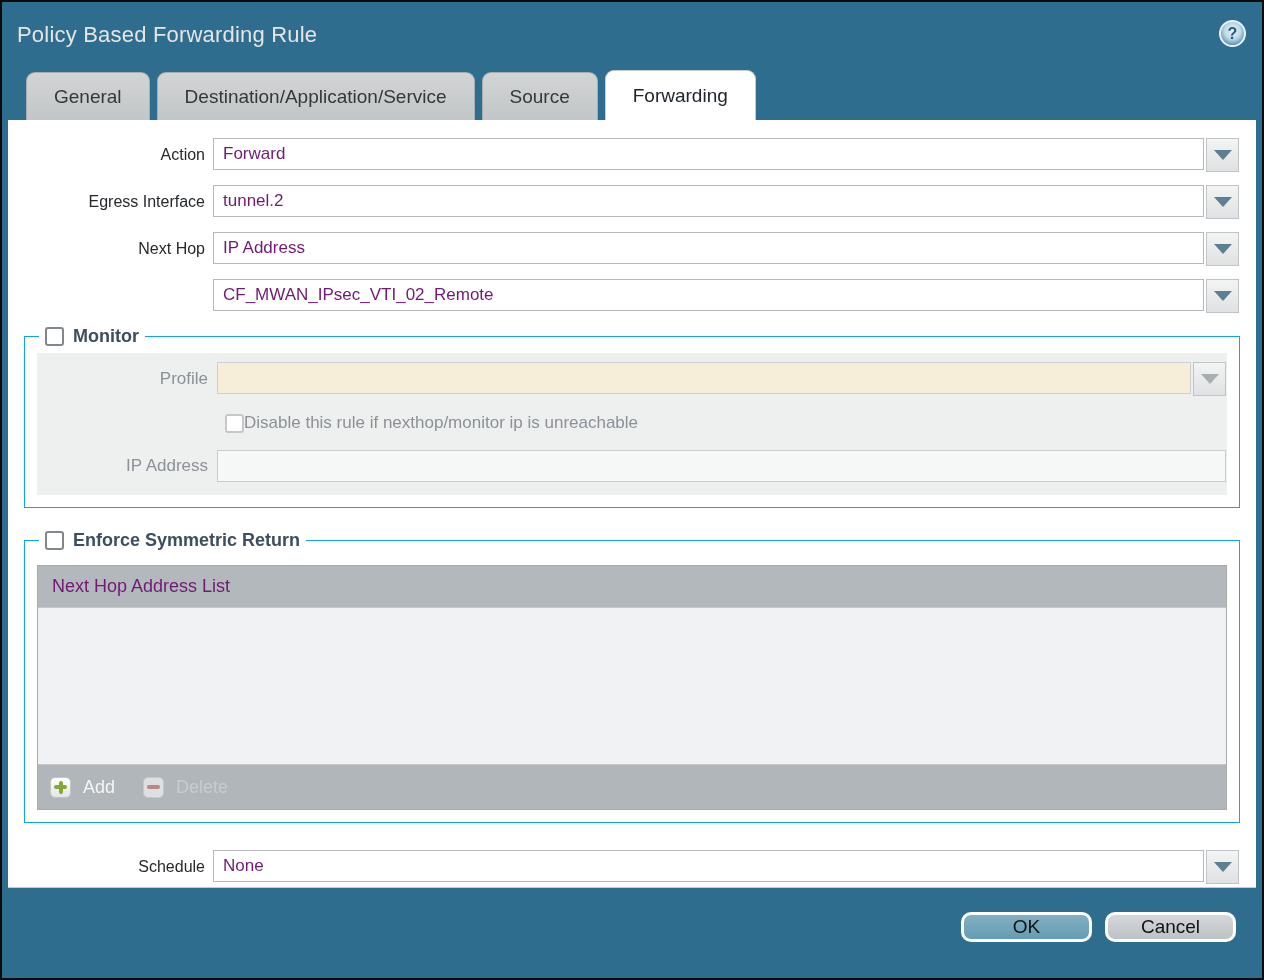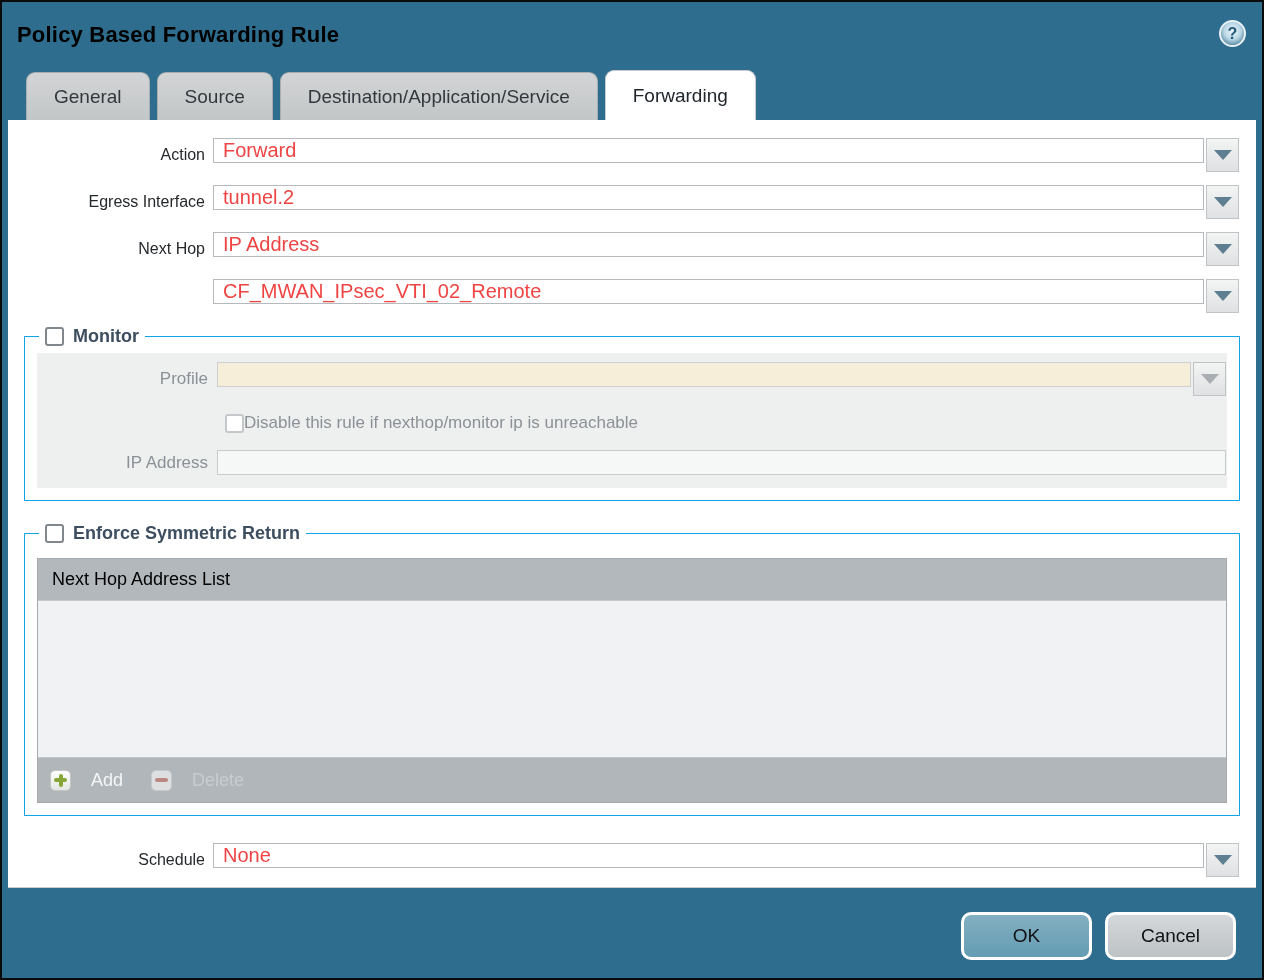--- a/index.html
+++ b/index.html
@@ -10,21 +10,21 @@
     width: 1264px; height: 980px;
     border: 2px solid #0b0b0b;
     background: #2f6d8e;
     display: flex; flex-direction: column;
     position: relative;
   }
 
   
   .header { height: 118px; position: relative; flex: none; }
   .title {
-    color: #000000; font-size: 22px; font-weight: 700;
+    color: #e5e5e5; font-size: 22px; font-weight: 400;
     padding: 20px 0 0 15px; letter-spacing: 0.2px;
   }
   .help-icon {
     position: absolute; top: 18px; right: 16px;
     width: 27px; height: 27px; border-radius: 50%;
     background: radial-gradient(circle at 50% 40%, #eaf3f8 0%, #bcd9e7 45%, #5a89a3 80%);
     border: 2px solid #e9f2f7;
     display: flex; align-items: center; justify-content: center;
     color: #235a7c; font-weight: bold; font-size: 16px; cursor: pointer;
   }
@@ -51,23 +51,23 @@
     border-bottom: 1px solid #c7cbcd;
   }
 
   .form-row { display: flex; align-items: center; margin: 0 17px 13px 0; }
   .row-label {
     width: 205px; flex: none; text-align: right; padding-right: 8px;
     font-size: 16px; color: #26292c;
   }
   .combo { flex: 1; display: flex; align-items: stretch; }
   .field {
-    flex: 1; height: 25px; background: #fff;
+    flex: 1; height: 32px; background: #fff;
     border: 1px solid #b5b9bc; display: flex; align-items: center;
-    padding: 0 9px; font-size: 20px; color: #ef4444; cursor: text;
+    padding: 0 9px; font-size: 17px; color: #701a75; cursor: text;
   }
   .drop-btn {
     width: 33px; height: 34px; margin-left: 2px; flex: none;
     background: linear-gradient(#f3f4f4, #dfe1e2);
     border: 1px solid #c1c4c6;
     display: flex; align-items: center; justify-content: center; cursor: pointer;
   }
   .tri {
     width: 0; height: 0;
     border-left: 9px solid transparent; border-right: 9px solid transparent;
@@ -98,31 +98,31 @@
     font-size: 17px; color: #8b9196;
   }
   .field.beige { background: #f6eed9; border-color: #cdd0d2; }
   .field.dim { background: #f6f7f7; border-color: #c9cccf; cursor: default; }
   .disable-row { margin: 17px 0 17px 188px; display: flex; align-items: center; }
   .disable-label { font-size: 17px; color: #8b9196; }
 
   
   .nh-table { margin-top: 8px; border: 1px solid #a6abaf; }
   .tbl-head {
-    height: 42px; background: #b3b8bc; color: #000000; font-size: 18px;
+    height: 42px; background: #b3b8bc; color: #701a75; font-size: 18px;
     display: flex; align-items: center; padding: 0 14px;
     border-bottom: 1px solid #c6cacd;
   }
   .tbl-body { height: 156px; background: #f1f2f3; }
   .tbl-foot {
     height: 45px; background: #b1b6ba;
     display: flex; align-items: center; gap: 28px; padding: 0 12px;
     border-top: 1px solid #c2c6c9;
   }
-  .tool-btn { display: flex; align-items: center; gap: 20px; cursor: pointer; }
+  .tool-btn { display: flex; align-items: center; gap: 12px; cursor: pointer; }
   .tool-btn .lbl { font-size: 18px; color: #f4f6f7; }
   .tool-btn.disabled .lbl { color: #c7ccd0; }
   .icon-sq {
     width: 21px; height: 21px; border-radius: 5px; position: relative; flex: none;
     background: linear-gradient(#ffffff, #e3e6e2); border: 1px solid #c3c6c2;
   }
   .icon-sq.plus::before {
     content: ""; position: absolute; left: 3px; right: 3px; top: 7.5px; height: 4px;
     background: #86a637; border-radius: 2px;
   }
@@ -137,40 +137,40 @@
   }
 
   .schedule-row { margin-top: 27px; }
 
   
   .footer { height: 90px; flex: none; position: relative; }
   .footer-buttons {
     position: absolute; right: 26px; top: 24px; display: flex; gap: 13px;
   }
   .btn {
-    width: 131px; height: 48px; border-radius: 10px;
+    width: 131px; height: 30px; border-radius: 10px;
     border: 3px solid #ffffff; font-size: 19px; color: #101214;
     display: flex; align-items: center; justify-content: center; cursor: pointer;
     font-family: "Liberation Sans", sans-serif;
   }
   .btn.ok { background: linear-gradient(#83b0c2, #649cb3); }
   .btn.cancel { background: linear-gradient(#d5d8da, #bdc2c5); }
 </style>
 </head>
 <body>
 
 <div class="dialog">
 
   <div class="header">
     <div class="title">Policy Based Forwarding Rule</div>
     <div class="help-icon">?</div>
     <div class="tabs">
       <div class="tab">General</div>
+      <div class="tab">Destination/Application/Service</div>
       <div class="tab">Source</div>
-      <div class="tab">Destination/Application/Service</div>
       <div class="tab active">Forwarding</div>
     </div>
   </div>
 
   <div class="content">
 
     <div class="form-row">
       <div class="row-label">Action</div>
       <div class="combo">
         <div class="field">Forward</div>

